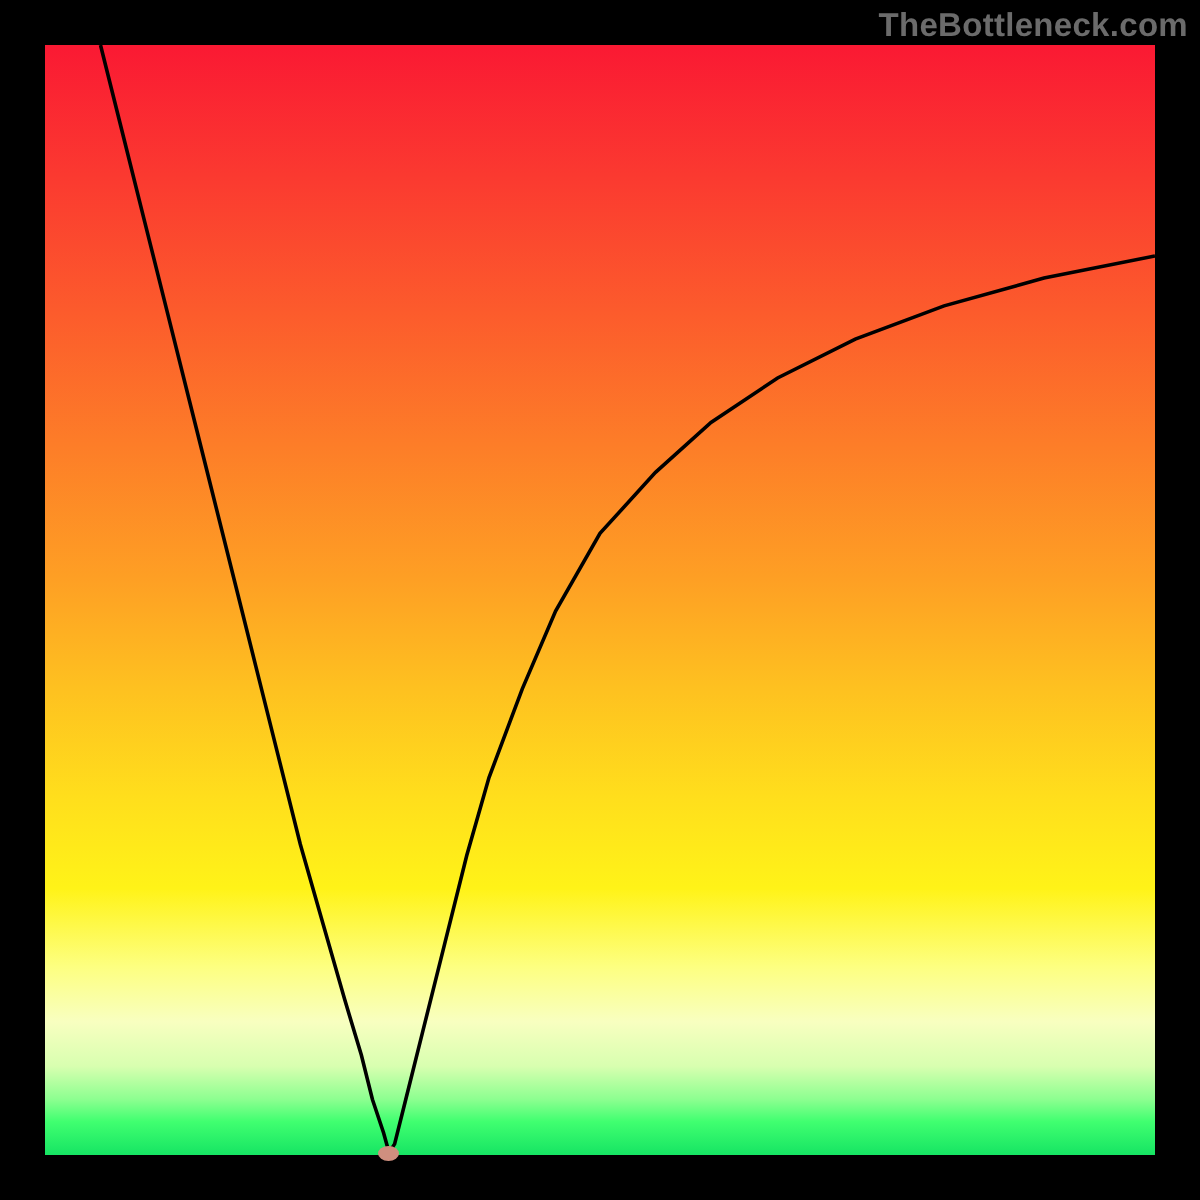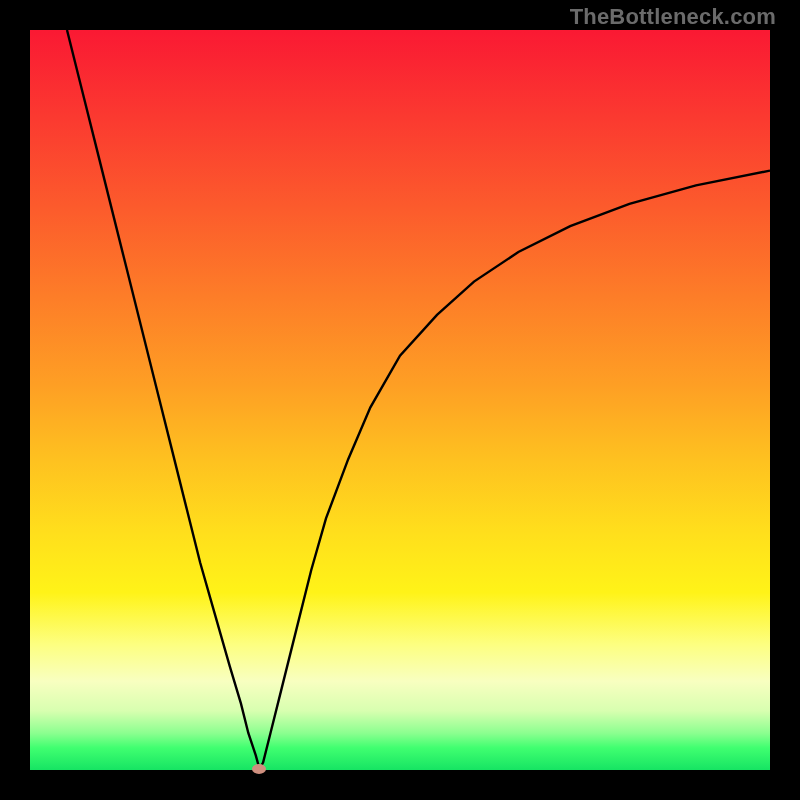--- a/index.html
+++ b/index.html
@@ -38,21 +38,21 @@
       #f8ffc0 88%,
       #d8ffb0 92%,
       #8cff90 95%,
       #40ff70 97%,
       #16e463 100%
     );
   }
   .watermark {
     position: absolute;
     top: 4px;
-    right: 24px;
+    right: 8px;
     font-size: 22px;
     font-weight: 600;
     color: #6b6b6b;
     user-select: none;
     letter-spacing: 0.2px;
   }
   svg.curve {
     position: absolute;
     left: 0;
     top: 0;

